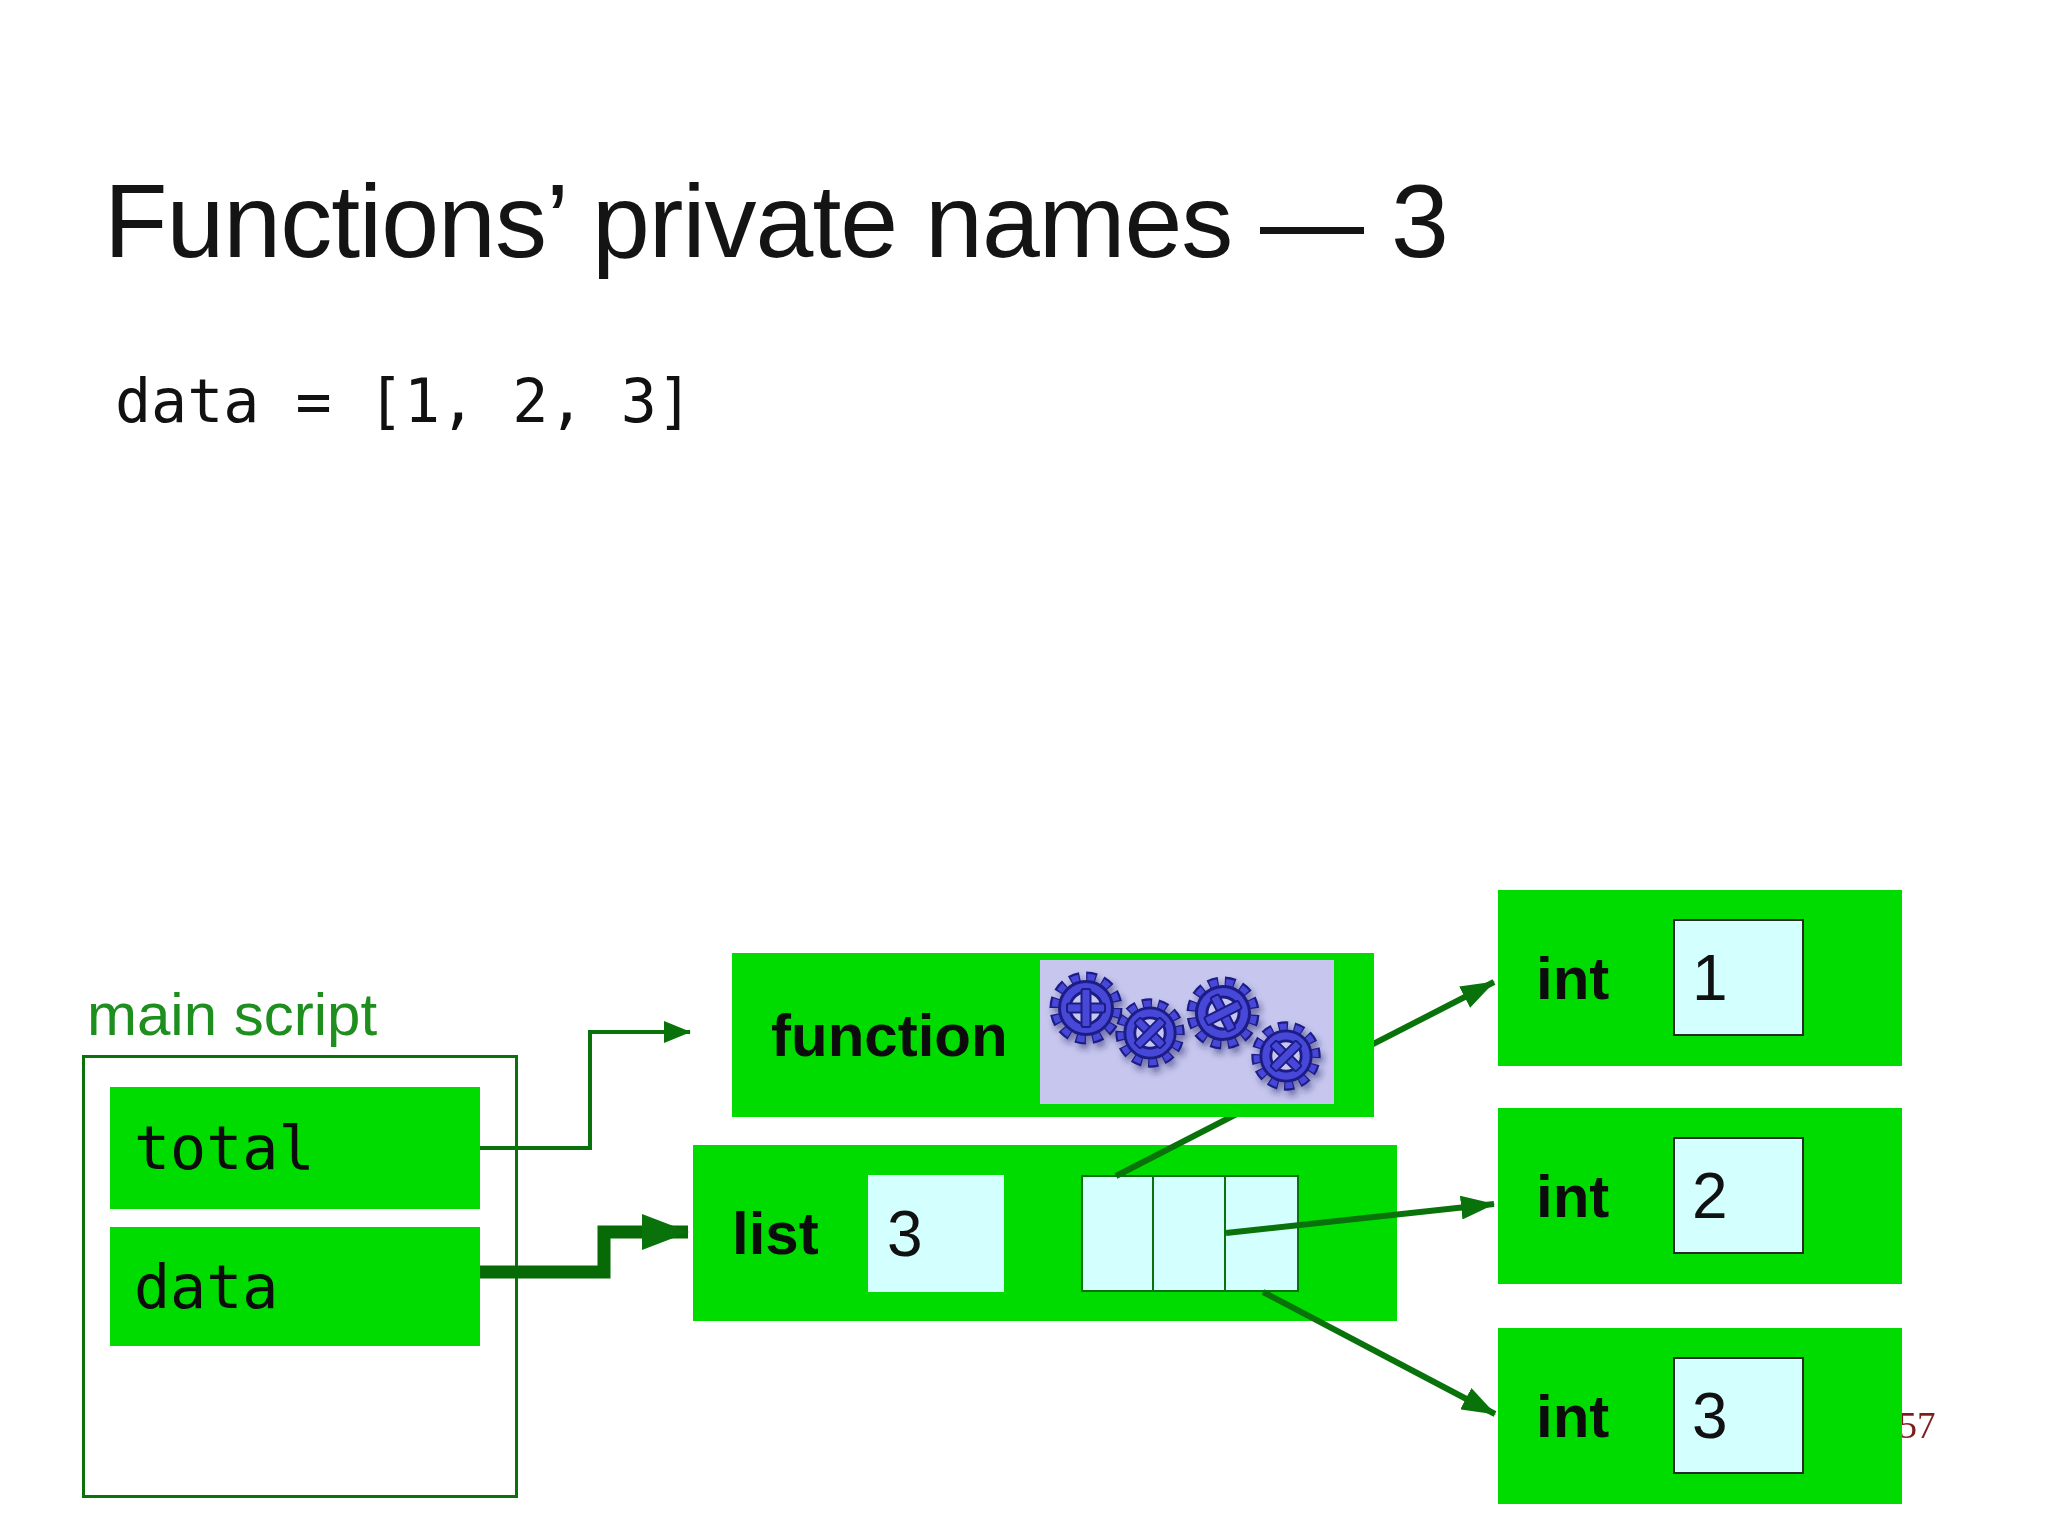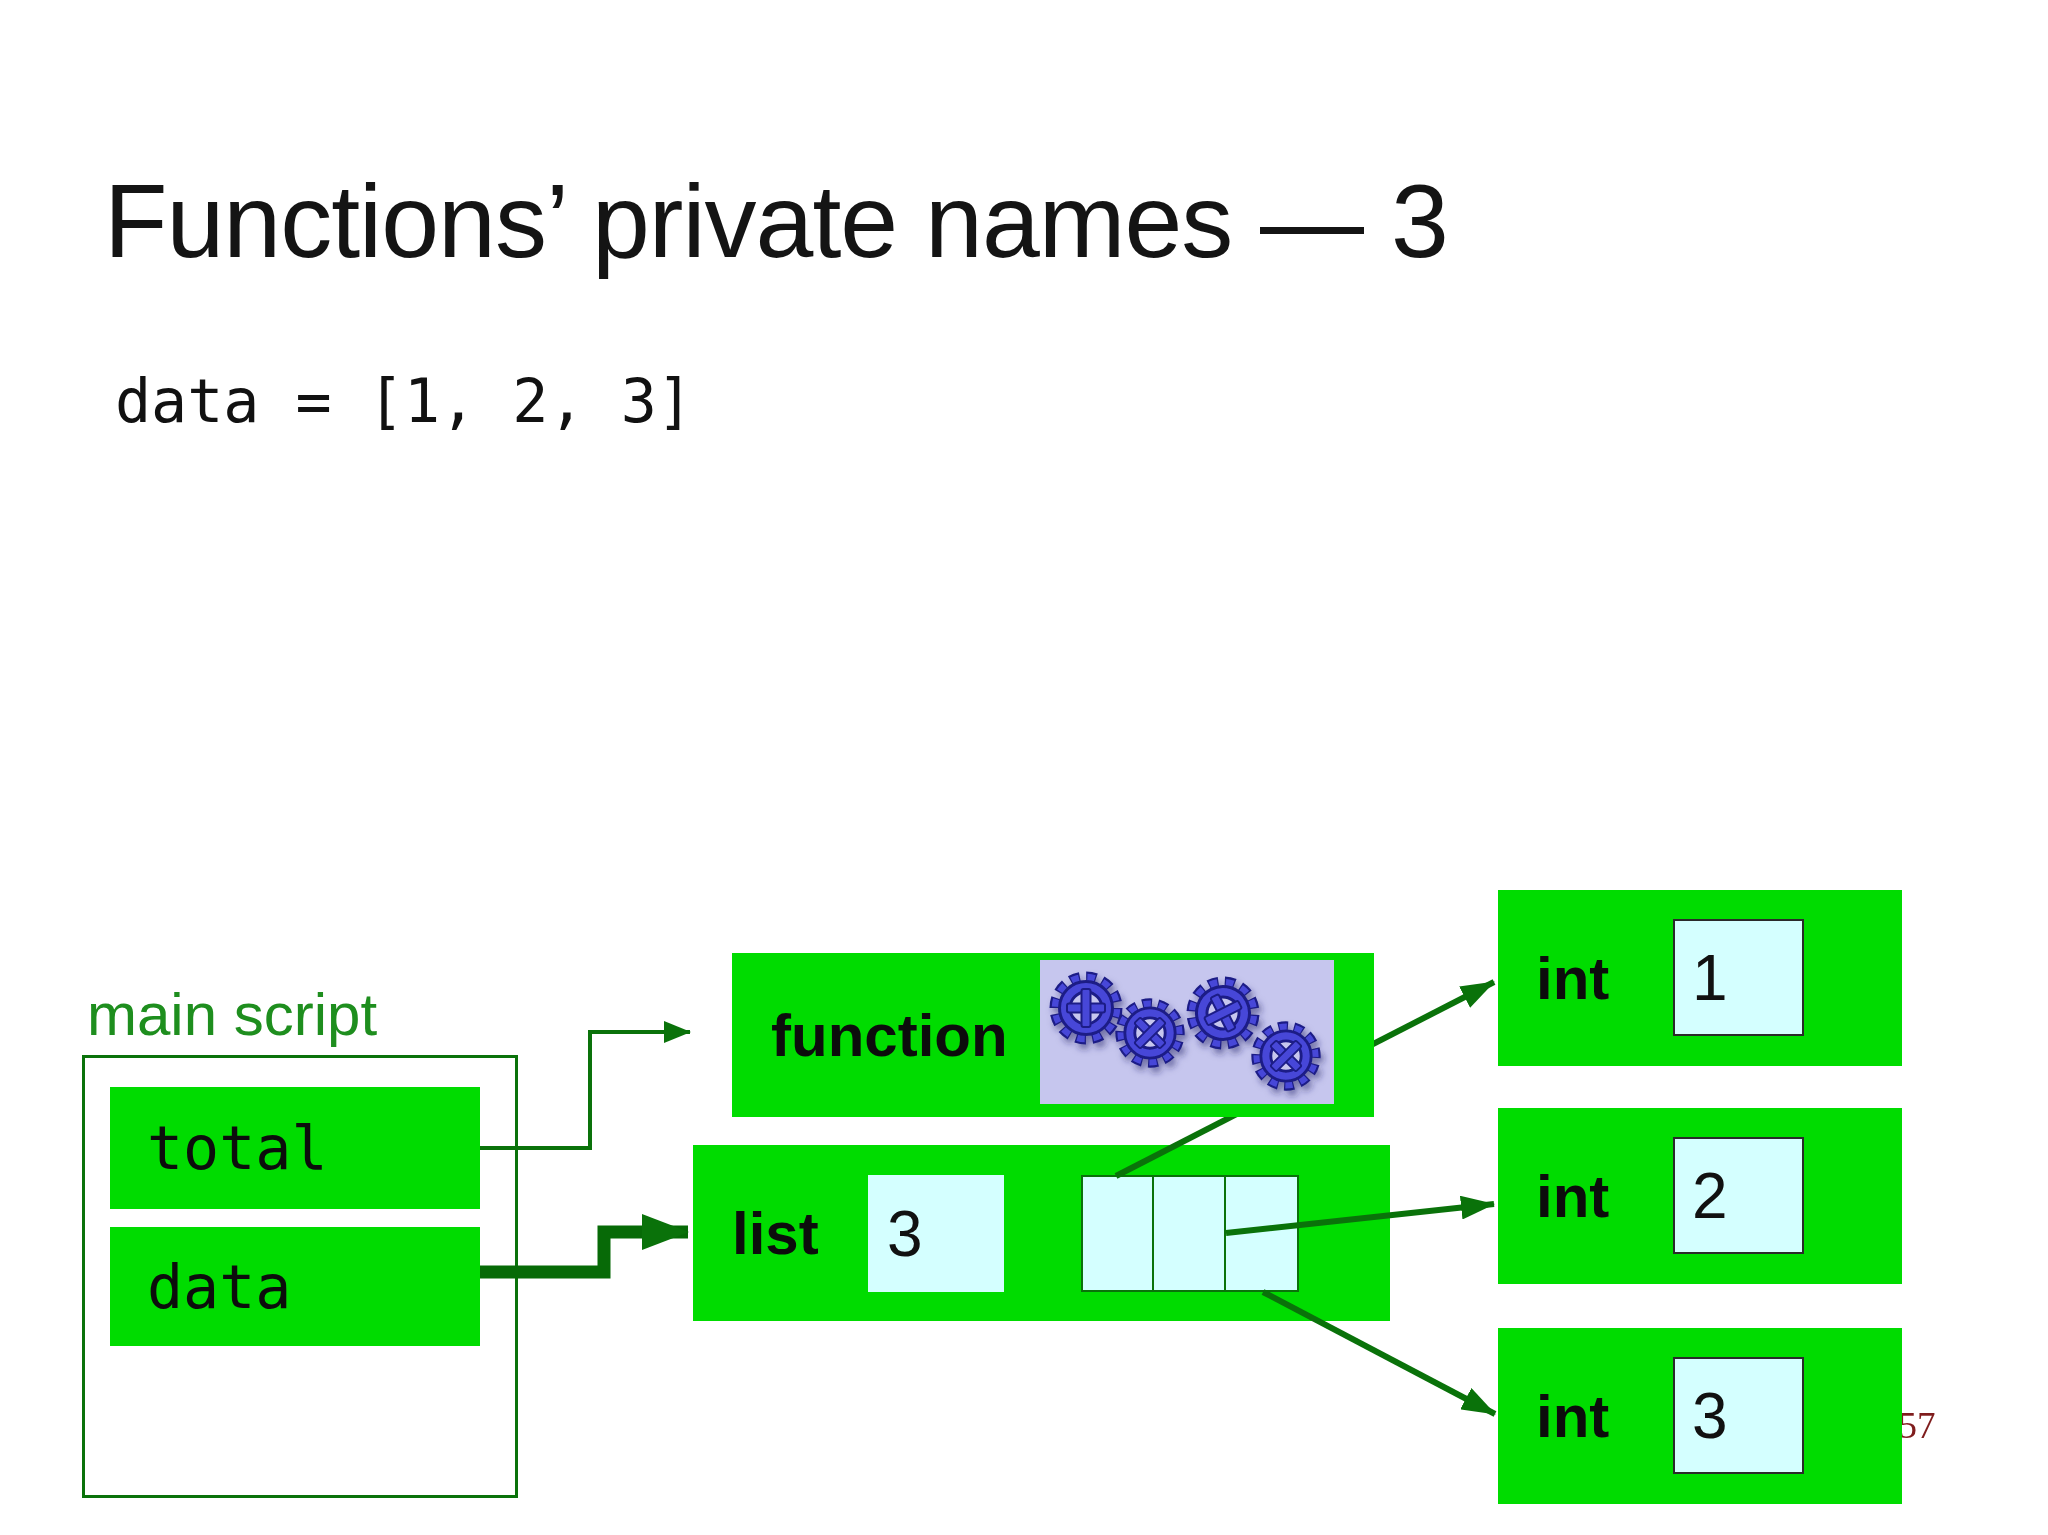--- a/index.html
+++ b/index.html
@@ -26,31 +26,31 @@
     left:115px;top:366px;font-size:60px;
     font-family:"DejaVu Sans Mono","Liberation Mono",monospace;white-space:pre;color:#111;
   }
   .ms-label{left:87px;top:980px;font-size:60px;color:var(--label-green);white-space:nowrap;}
   .ms-frame{left:82px;top:1055px;width:430px;height:437px;border:3px solid var(--stroke-green);background:#ffffff;z-index:0;}
   .var-box{
     left:110px;width:370px;height:122px;background:var(--box-green);z-index:1;
     display:flex;align-items:center;
     font-family:"DejaVu Sans Mono","Liberation Mono",monospace;font-size:60px;color:#0c0c0c;
   }
-  .var-box span{padding-left:37px;}
+  .var-box span{padding-left:24px;}
   .var-total{top:1087px;}
   .var-data{top:1227px;height:119px;}
   .obj-box{background:var(--box-green);z-index:3;}
   .obj-label{
     position:absolute;left:39px;top:0;height:100%;display:flex;align-items:center;
     font-weight:bold;font-size:60px;color:#0c0c0c;
   }
   .function-box{left:696px;top:953px;width:642px;height:164px;margin-left:36px;}
   .gears-plate{position:absolute;left:308px;top:7px;width:294px;height:144px;background:var(--lavender);}
-  .list-box{left:693px;top:1145px;width:697px;height:176px;z-index:1;}
+  .list-box{left:693px;top:1145px;width:697px;height:176px;z-index:1;padding-left:7px;}
   .len-cell{
     position:absolute;left:175px;top:30px;width:136px;height:117px;background:var(--cell-cyan);
     display:flex;align-items:center;font-size:64px;color:#111;
   }
   .len-cell span{padding-left:19px;}
   .elem-array{
     position:absolute;left:388px;top:30px;width:218px;height:117px;
     background:var(--cell-cyan);border:2px solid var(--stroke-green);
     box-sizing:border-box;display:grid;grid-template-columns:1fr 1fr 1fr;
   }

